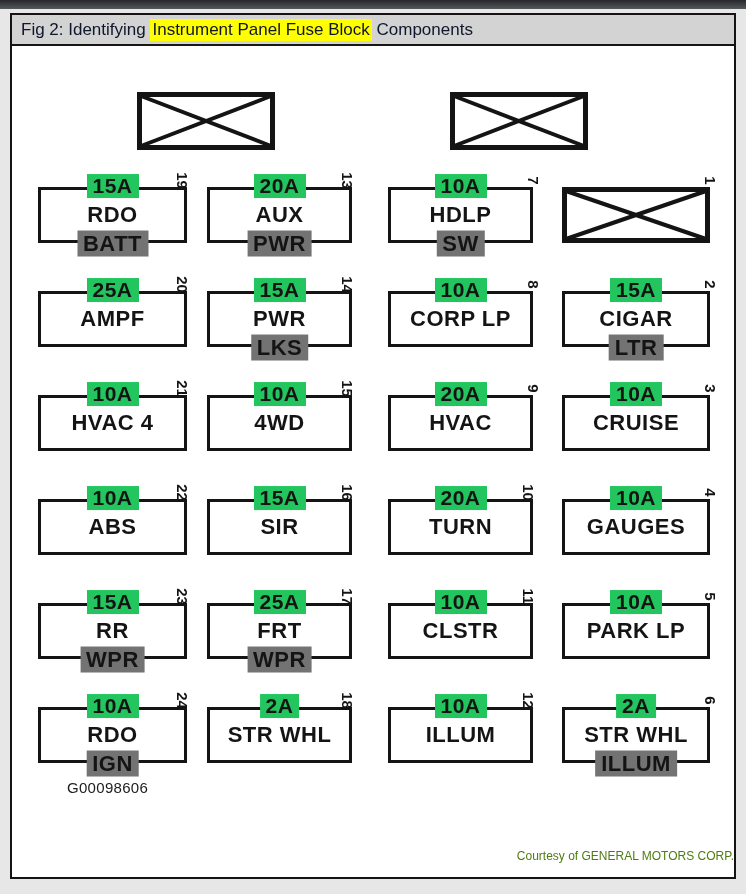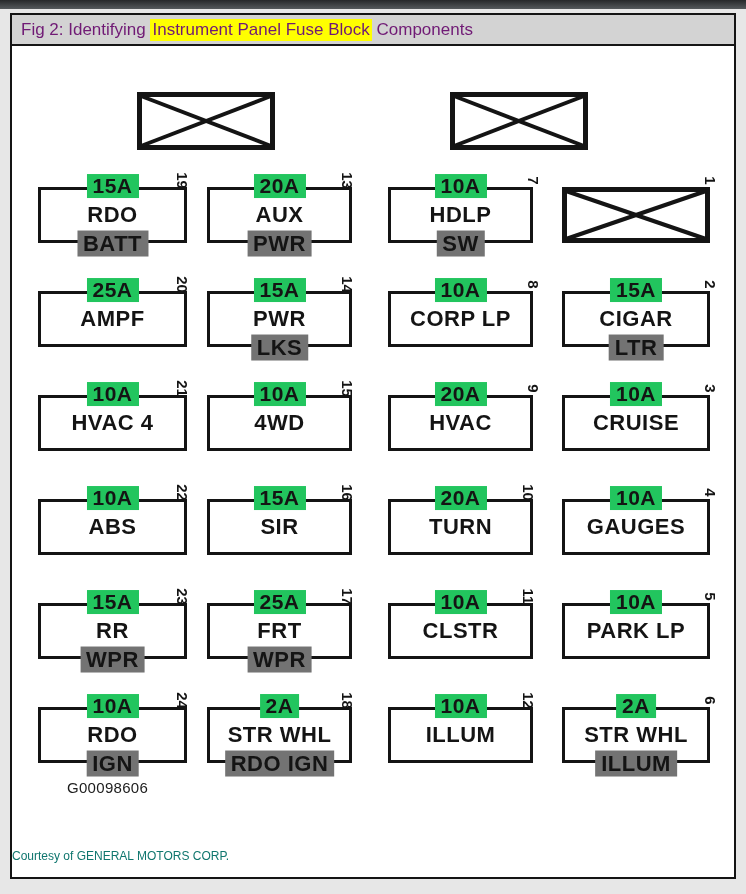--- a/index.html
+++ b/index.html
@@ -13,21 +13,21 @@
     position:absolute;left:0;top:0;width:746px;height:9px;
     background:linear-gradient(#26282a,#55595c);
   }
   
   .panel{
     position:absolute;left:10px;top:13px;width:722px;height:862px;
     background:#ffffff;border:2px solid #141414;
   }
   .panel-header{
     height:29px;background:#d3d3d3;border-bottom:2px solid #161616;
-    font-size:17px;line-height:29px;color:#701a75;
+    font-size:17px;line-height:29px;color:#0f172a;
     padding-left:9px;white-space:nowrap;
   }
   .hl{background:#ffff00;padding:1px 2px 2px 2px;}
   .panel-body{position:relative;width:100%;height:829px;background:#fff;}
 
   
   .ink{color:#141414;}
 
   .conn-box{position:absolute;}
   .conn-box svg{display:block;}
@@ -56,22 +56,22 @@
   .fuse-num{
     position:absolute;top:-14px;right:-4px;
     transform:rotate(90deg);transform-origin:center;
     font-size:15px;font-weight:700;line-height:1;
   }
   .figure-code{
     position:absolute;left:23px;top:733px;
     font-size:15px;color:#1c1c1c;letter-spacing:.3px;margin-left:32px;
   }
   .courtesy{
-    position:absolute;left:0;top:803px;width:100%;text-align:left;
-    font-size:12px;color:#0f766e;
+    position:absolute;left:0;top:803px;width:100%;text-align:right;
+    font-size:12px;color:#4d7c0f;
   }
 </style>
 </head>
 <body>
 
 <div class="top-bar"></div>
 
 <div class="panel">
   <div class="panel-header">
     <span>Fig 2: Identifying </span><span class="hl">Instrument Panel Fuse Block</span><span> Components</span>
@@ -264,21 +264,20 @@
       <span class="amp">10A</span>
       <span class="line1">RDO</span>
       <span class="line2">IGN</span>
     </div>
   </div>
         <div class="fuse" style="left: 195px; top: 661px; width: 145px;">
     <span class="fuse-num">18</span>
     <div class="fuse-box">
       <span class="amp">2A</span>
       <span class="line1">STR WHL</span>
-      <span class="line2">RDO IGN</span>
     </div>
   </div>
         <div class="fuse" style="left: 376px; top: 661px; width: 145px;">
     <span class="fuse-num">12</span>
     <div class="fuse-box">
       <span class="amp">10A</span>
       <span class="line1">ILLUM</span>
 
     </div>
   </div>

